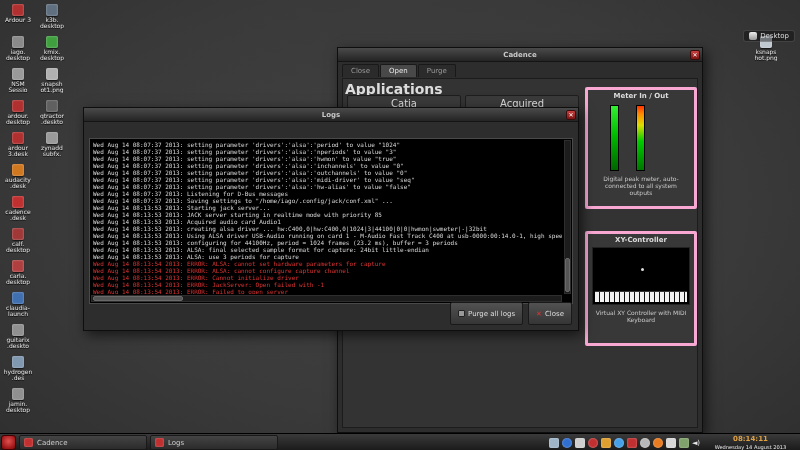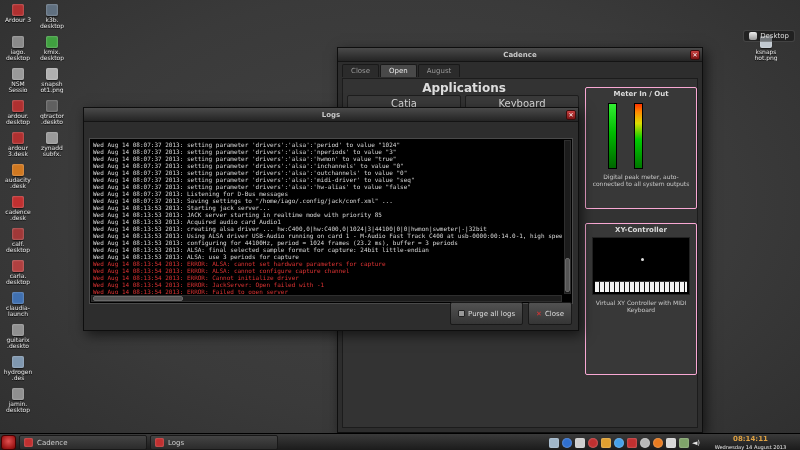--- a/index.html
+++ b/index.html
@@ -36,27 +36,27 @@
   .tabs{display:flex;gap:1px;padding:2px 4px 0 4px;height:15px;}
   .tab{font-size:7px;color:#999;background:#2b2b2b;border:1px solid #191919;border-bottom:none;
        padding:2px 8px 0 8px;border-radius:2px 2px 0 0;cursor:pointer;}
   .tab.sel{background:#494949;color:#e8e8e8;}
 
   
   #cadence-window{left:337px;top:47px;width:366px;height:386px;z-index:5;}
   .cad-content{position:absolute;left:4px;right:4px;top:30px;bottom:4px;background:#333;
                border:1px solid #1c1c1c;}
   .apps-region{position:absolute;left:2px;top:2px;width:238px;}
-  .apps-header{text-align:center;font-size:12px;font-weight:bold;color:#ddd;height:12px;}
+  .apps-header{text-align:left;font-size:14px;font-weight:bold;color:#ddd;height:12px;}
   #appboxes{display:flex;gap:4px;margin:2px 0 0 2px;}
   .appbox{width:114px;height:236px;background:#3a3a3a;border:1px solid #1e1e1e;border-radius:2px;cursor:pointer;}
   .appbox-title{text-align:center;font-size:10px;color:#ddd;padding:2px 0;border-bottom:1px solid #242424;}
-  .groupbox{position:absolute;width:112px;background:#383838;border:1px solid #f9a8d4;border-radius:2px;cursor:pointer;}
+  .groupbox{position:absolute;width:112px;background:#383838;border:3px solid #f9a8d4;border-radius:2px;cursor:pointer;}
   .meterbox{left:242px;top:8px;height:122px;}
-  .xybox{left:242px;top:144px;height:152px;}
+  .xybox{left:242px;top:152px;height:115px;}
   .gb-title{text-align:center;font-size:7px;font-weight:bold;color:#ddd;padding:2px 0;height:11px;}
   .meters{position:relative;height:68px;margin-top:2px;}
   .mbar{position:absolute;bottom:0;width:9px;height:66px;border:1px solid #000;}
   .m1{left:22px;background:linear-gradient(to top,#006600 0%,#00bb00 55%,#33ee33 100%);}
   .m2{left:48px;background:linear-gradient(to top,#007700 0%,#00cc00 45%,#dddd00 70%,#ff8800 88%,#ff3300 100%);}
   .gb-caption{font-size:6px;line-height:7px;color:#c8c8c8;text-align:center;padding:4px 6px 0 6px;}
   .xypad{position:relative;width:98px;height:58px;margin:2px auto 0 auto;background:#000;border:1px solid #222;}
   .xy-dot{position:absolute;left:48px;top:20px;width:3px;height:3px;background:#ddd;border-radius:50%;}
   .kbd{position:absolute;left:2px;right:2px;bottom:2px;height:11px;
        background:repeating-linear-gradient(90deg,#f2f2f2 0 4px,#111 4px 5px);border-top:1px solid #333;}
@@ -192,31 +192,31 @@
   </div>
 
   <div id="cadence-window" class="window">
     <div class="titlebar">
       <span class="title">Cadence</span>
       <span class="closebtn">✕</span>
     </div>
     <div class="tabs" id="cad-tabs">
         <div class="tab">Close</div>
         <div class="tab sel">Open</div>
-        <div class="tab">August</div>
+        <div class="tab">Purge</div>
       </div>
     <div class="cad-content">
       <div class="apps-region">
         <div class="apps-header">Applications</div>
         <div id="appboxes">
             <div class="appbox">
               <div class="appbox-title">Catia</div>
             </div>
             <div class="appbox">
-              <div class="appbox-title">Keyboard</div>
+              <div class="appbox-title">Acquired</div>
             </div>
           </div>
       </div>
       <div class="groupbox meterbox">
         <div class="gb-title">Meter In / Out</div>
         <div class="meters">
           <div class="mbar m1"></div>
           <div class="mbar m2"></div>
         </div>
         <div class="gb-caption">Digital peak meter, auto-connected to all system outputs</div>

